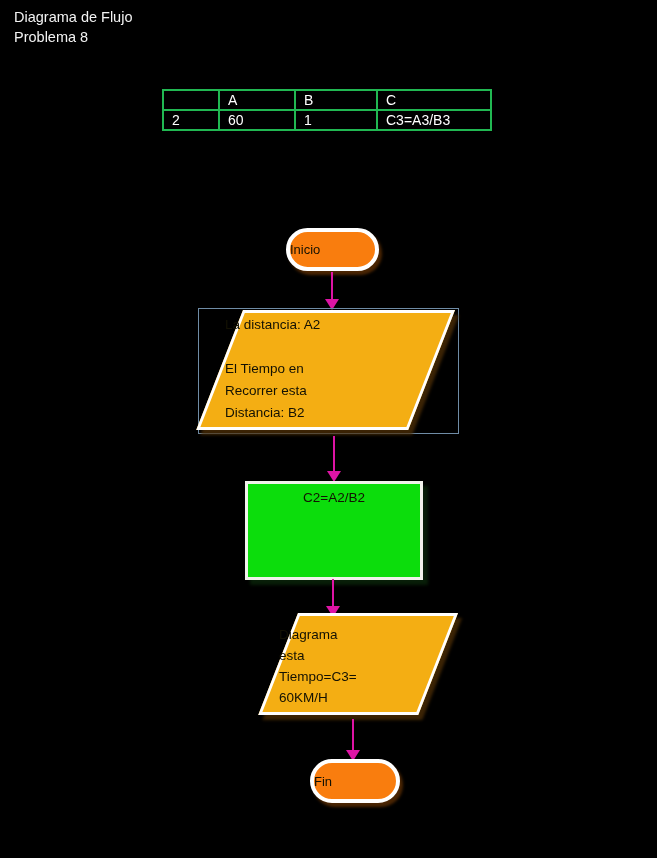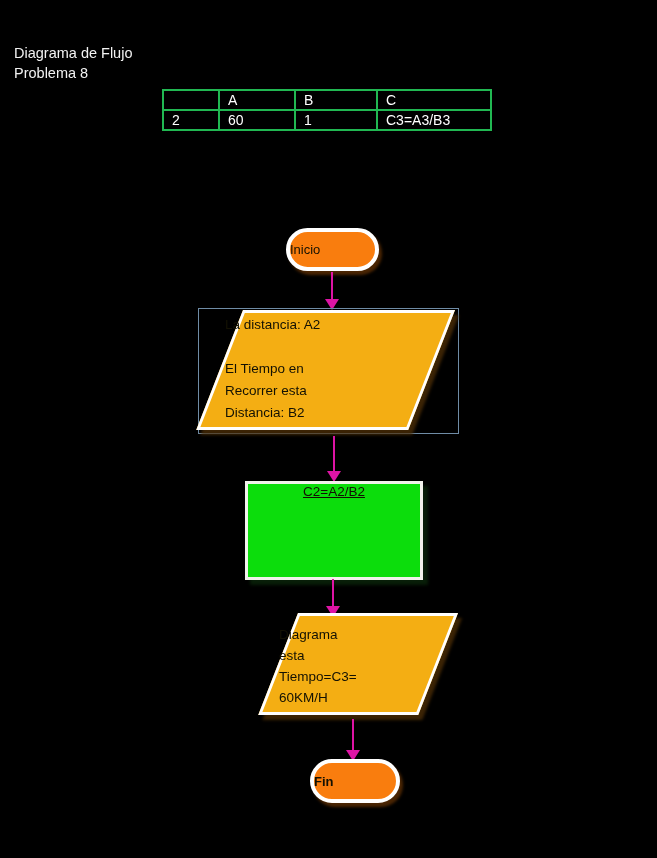--- a/index.html
+++ b/index.html
@@ -9,21 +9,20 @@
     background:var(--background,#000);
     font-family:"Liberation Sans","DejaVu Sans",sans-serif;
     overflow:hidden;
   }
 
   
   .title{
     position:absolute;left:14px;top:7px;
     font-size:14.5px;line-height:20px;
     color:var(--title-text,#f2f2f2);
-    margin-top:36px;
   }
 
   
   .sheet{
     position:absolute;left:162px;top:89px;
     border-collapse:collapse;
     color:var(--table-text,#fff);
     font-size:14px;
   }
   .sheet td{
@@ -38,21 +37,21 @@
 
   .terminator{
     border:4px solid var(--shape-border,#fff);
     border-radius:22px;
     background:var(--terminator-fill,#f97d0e);
     display:flex;align-items:center;
     font-size:13px;color:var(--shape-text,#131103);
     box-shadow:3px 4px 3px rgba(92,46,4,0.8);
   }
   .start{left:286px;top:228px;width:93px;height:43px;}
-  .end{left:310px;top:759px;width:90px;height:44px;font-weight:bold;}
+  .end{left:310px;top:759px;width:90px;height:44px;}
 
   .parallelogram{
     background:var(--io-fill,#f4ae13);
     border:3px solid var(--shape-border,#fff);
     transform:skewX(-21.3deg);
     transform-origin:0 0;
     box-shadow:6px 5px 3px rgba(75,45,6,0.8);
   }
   .io1{left:243px;top:310px;width:212px;height:120px;}
   .io2{left:298px;top:613px;width:160px;height:102px;}
@@ -66,22 +65,22 @@
   .io1-text .pline{min-height:22px;line-height:22px;}
   .io2-text .pline{min-height:21px;line-height:21px;}
 
   .process{
     left:245px;top:481px;width:178px;height:99px;
     background:var(--process-fill,#0cdd0c);
     border:3px solid #f2f2ec;
     box-shadow:5px 5px 3px rgba(15,55,15,0.55);
   }
   .process-label{
-    text-align:center;
-    font-size:13.5px;color:var(--shape-text,#131103);text-decoration:underline;
+    margin-top:6px;text-align:center;
+    font-size:13.5px;color:var(--shape-text,#131103);
   }
 
   .selection-box{
     position:absolute;left:198px;top:308px;width:259px;height:124px;
     border:1px solid var(--selection-box,#6f8ca6);
   }
 
   
   .arrow{position:absolute;width:16px;}
   .arrow .arrow-line{

